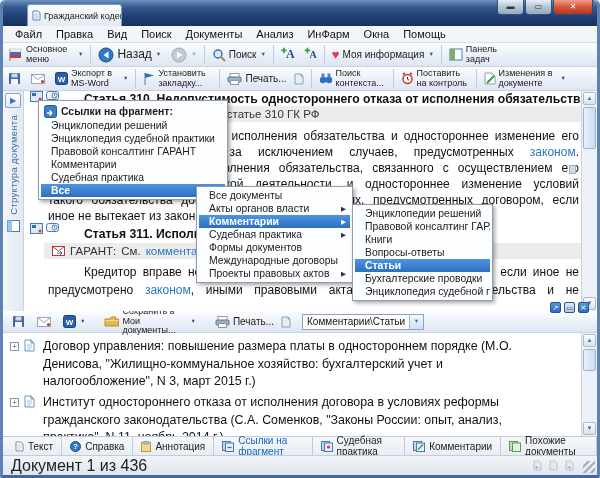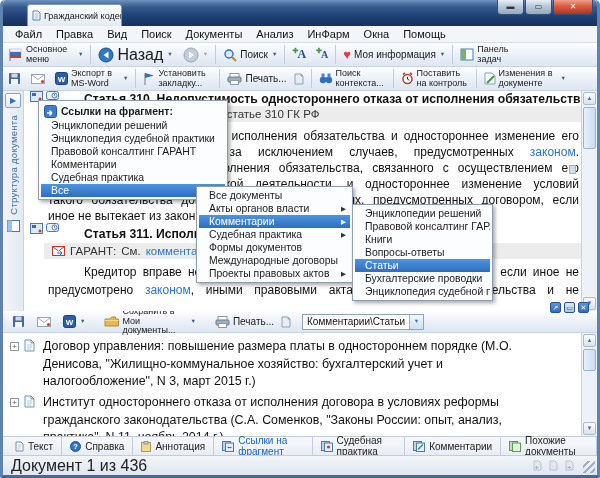--- a/index.html
+++ b/index.html
@@ -48,21 +48,21 @@
   .dl.last{text-align-last:left;}
   .dl .lnk, a.lnk{color:#2a77c0;text-decoration:none;}
   .dhead{position:absolute;left:24px;right:2px;font-size:12.2px;font-weight:bold;color:#111;padding-left:36px;white-space:nowrap;}
   .gbar{position:absolute;left:20px;right:0;height:16px;background:#ececec;display:flex;align-items:center;gap:5px;padding-left:8px;font-size:11.5px;color:#333;white-space:nowrap;}
   .mi{position:absolute;display:flex;gap:3px;}
   .marker{position:absolute;right:5px;top:74px;width:7px;height:9px;background:#cfdbe8;border:1px solid #9fb2c8;}
   
   .menu{position:absolute;background:#fcfdfe;border:1px solid #8f9dae;box-shadow:2px 2px 4px rgba(0,0,0,.35);padding:2px;z-index:20;font-size:10.4px;color:#1a1a1a;}
   .menu .hdr{display:flex;align-items:center;gap:4px;font-weight:bold;height:16px;padding:0 3px;white-space:nowrap;}
   .menu .it{position:relative;height:13px;line-height:13px;padding:0 14px 0 10px;white-space:nowrap;overflow:hidden;}
-  .menu .it.hl{background:linear-gradient(#4e94e0,#2d6fbe);color:#fff;}
+  .menu .it.hl{background:linear-gradient(#4e94e0,#2d6fbe);color:#fff;font-weight:bold;}
   .menu .arr{position:absolute;right:4px;top:0;font-size:6.5px;color:#333;}
   .menu .it.hl .arr{color:#fff;}
   
   .panebtns{position:absolute;right:8px;top:302px;display:flex;gap:3px;z-index:25;}
   .pbtn{width:11px;height:11px;border:1px solid #24558f;border-radius:2px;background:linear-gradient(#5d96d6,#2f6fc0);
     color:#fff;font-size:7px;line-height:9px;text-align:center;}
   .pbtn.mid{background:linear-gradient(#dfe9f4,#b3c6db);color:#33567e;}
   
   .btb{height:22px;display:flex;align-items:center;padding:0 4px;gap:2px;background:linear-gradient(#fdfeff,#eaf0f8 55%,#dde6f2);border-bottom:1px solid #c9d3e0;}
   .combo{display:flex;align-items:center;height:16px;border:1px solid #8fa3bc;background:#fff;font-size:10px;color:#111;padding-left:4px;width:122px;justify-content:space-between;margin-left:4px;}
@@ -132,21 +132,21 @@
       <span class="dd">▼</span>
     </div>
     <div class="sep"></div>
     <div class="tbtn">
       <span class="i">
         <svg width="16" height="16">
             <circle cx="8" cy="8" r="7" fill="#3078c8" stroke="#1d4f8c"></circle>
             <path d="M10.5 4.5 L5.5 8 L10.5 11.5 Z" fill="#fff"></path>
           </svg>
       </span>
-      <span style="font-size:16px">Назад</span>
+      <span style="font-size:12px">Назад</span>
       <span class="dd">▼</span>
     </div>
     <div class="tbtn">
       <span class="i">
         <svg width="16" height="16">
             <circle cx="8" cy="8" r="7" fill="#c3cdd7" stroke="#9aa7b4"></circle>
             <path d="M6 4.5 L11 8 L6 11.5 Z" fill="#fff"></path>
           </svg>
       </span>
       <span class="dd" style="color:#9aa7b4">▼</span>

